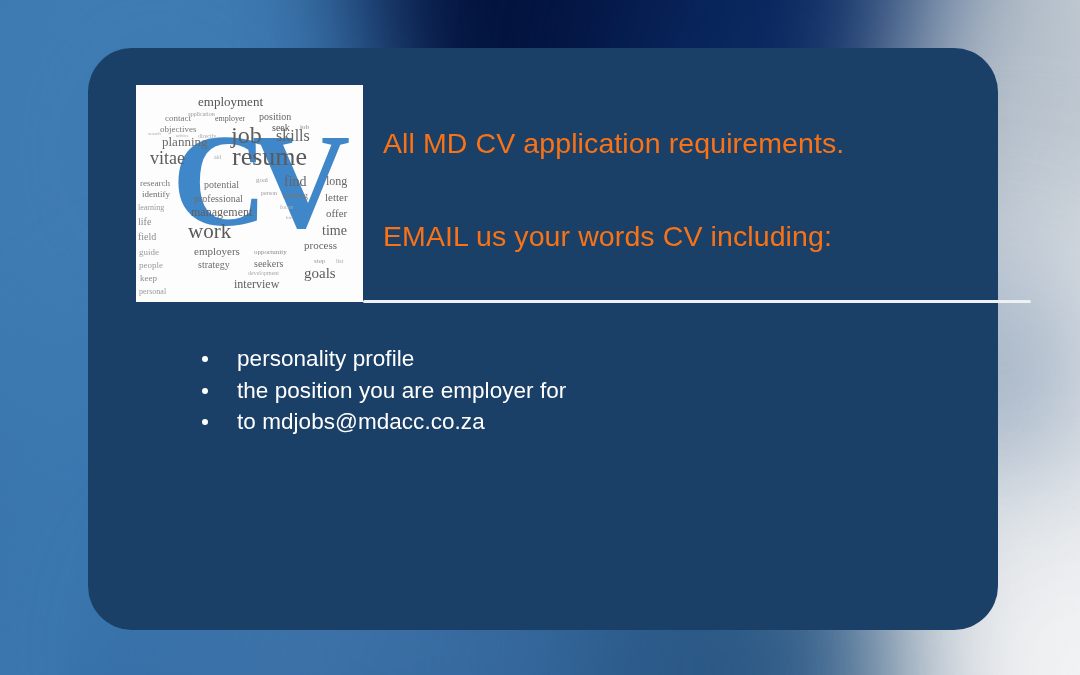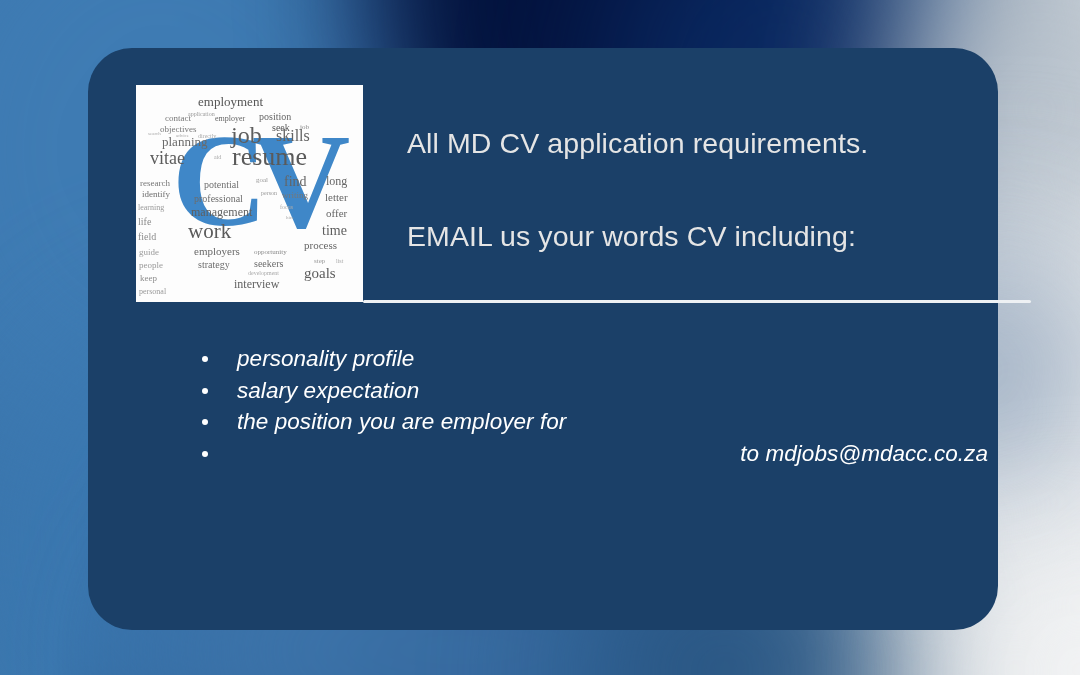--- a/index.html
+++ b/index.html
@@ -56,22 +56,21 @@
     background: #fdfdfd;
     overflow: hidden;
   }
   #wc-svg { display:block; width:227px; height:217px; }
 
   
   #headings {
     position: absolute;
     left: 295px; top: 78px;
     width: 600px;
-    color: #e5e5e5;
-    margin-left: 24px;
+    color: #f97316;
   }
   .heading-line {
     font-size: 28.5px;
     font-weight: 400;
     letter-spacing: .1px;
     line-height: 1.25;
     white-space: nowrap;
   }
   .heading-gap { height: 57px; }
 
@@ -91,32 +90,31 @@
     color: #ffffff;
     list-style: none;
   }
   #bullets li {
     position: relative;
     padding-left: 39px;
     font-size: 22.5px;
     line-height: 31.5px;
     font-weight: 400;
     letter-spacing: .05px;
-    font-style: italic;
   }
   #bullets li::before {
     content: "";
     position: absolute;
     left: 4px;
     top: 13px;
     width: 6px; height: 6px;
     border-radius: 50%;
     background: #ffffff;
   }
-  .sub-line { display:block;text-align:right; }
+  .sub-line { display:block; }
 </style>
 </head>
 <body>
 
 <div id="backdrop">
   <div class="blob b1"></div>
   <div class="blob b2"></div>
   <div class="blob b3"></div>
   <div class="blob b9"></div>
   <div class="blob b4"></div>
@@ -193,20 +191,19 @@
   <div id="headings">
     <div class="heading-line">All MD CV application requirements.</div>
     <div class="heading-gap"></div>
     <div class="heading-line">EMAIL us your words CV including:</div>
   </div>
 
   <div id="divider"></div>
 
   <ul id="bullets">
     <li><span>personality profile</span></li>
-    <li><span>salary expectation</span></li>
     <li><span>the position you are employer for</span></li>
     <li>
       <span class="sub-line">to mdjobs@mdacc.co.za</span>
     </li>
   </ul>
 
 </div>
 
 </body></html>

